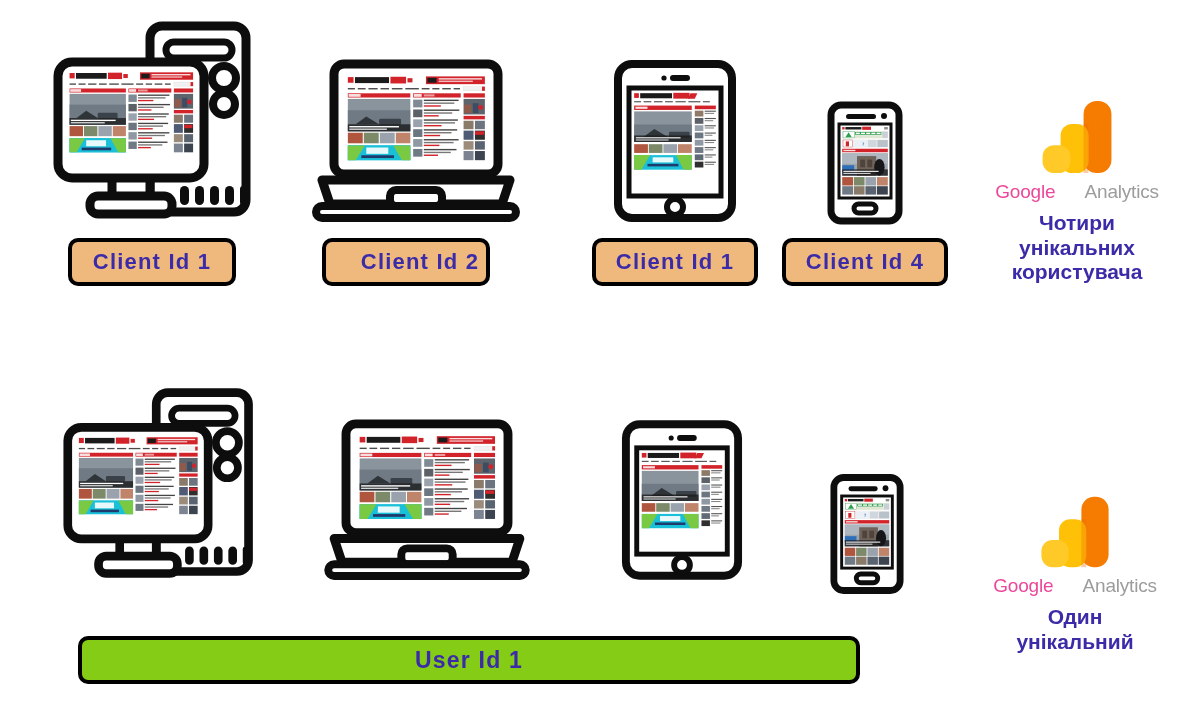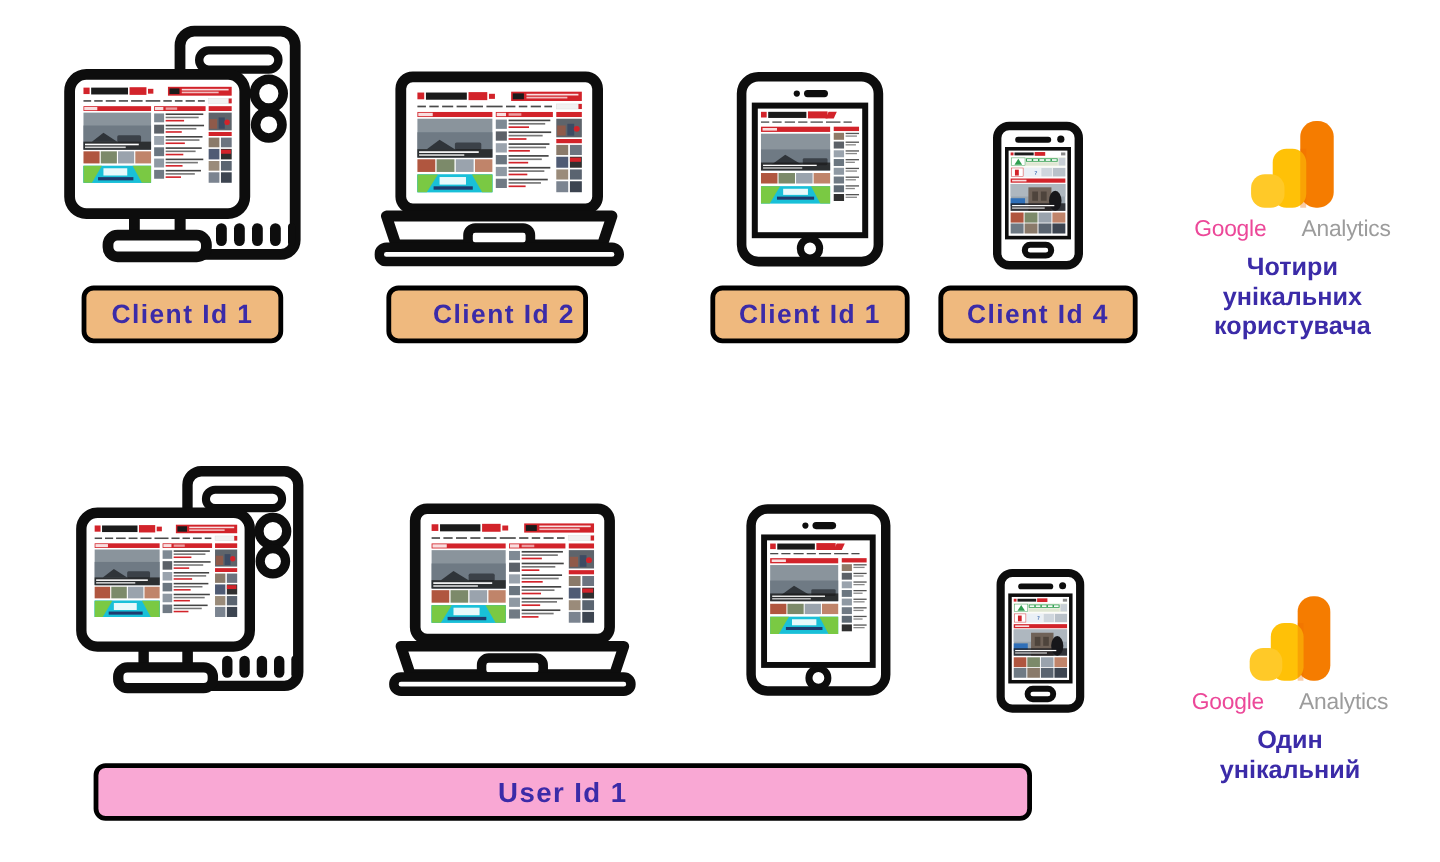--- a/index.html
+++ b/index.html
@@ -33,21 +33,21 @@
     font-weight: bold;
     letter-spacing: 1.2px;
     white-space: nowrap;
   }
   .pill.client {
     background: #efb97e;
     height: 48px;
     font-size: 22px;
   }
   .pill.user {
-    background: #f9a8d4;
+    background: #84cc16;
     height: 48px;
     font-size: 23px;
   }
 
   
   .ga-block {
     position: absolute;
     width: 190px;
     text-align: center;
   }

